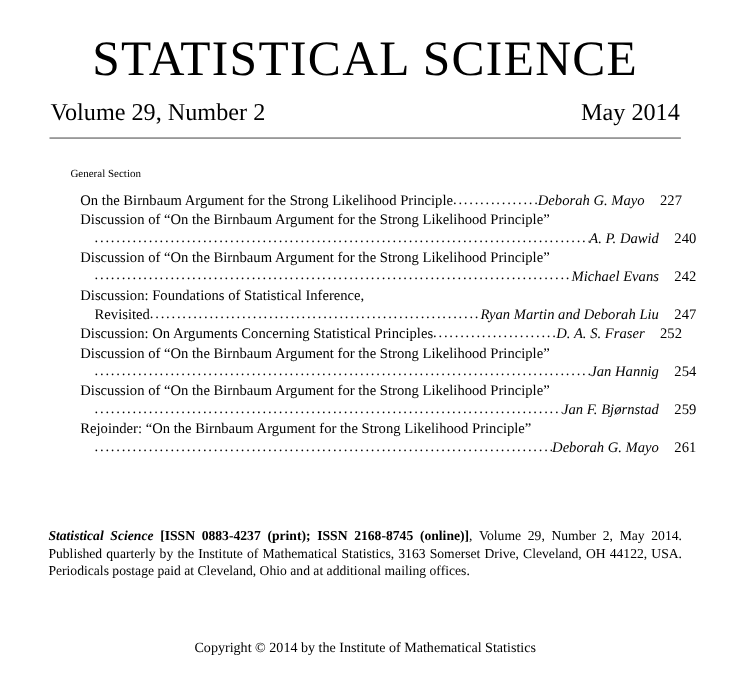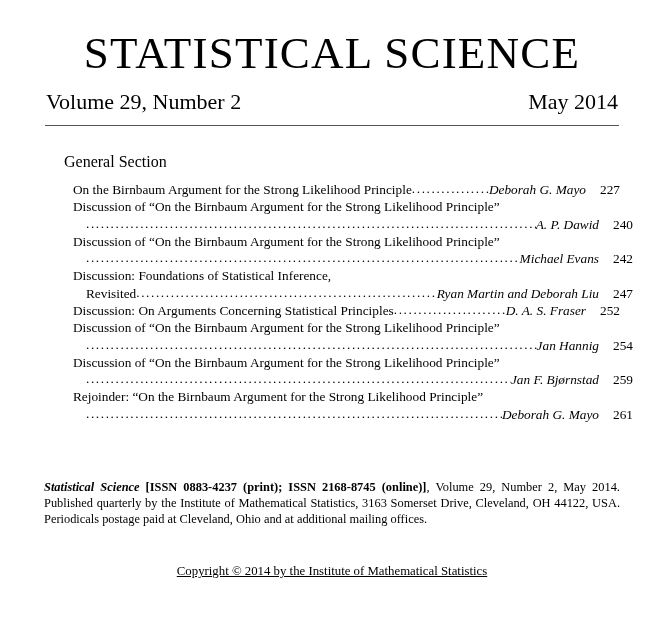--- a/index.html
+++ b/index.html
@@ -53,21 +53,21 @@
 
   
   .toc {
     margin-top: 26px;
     font-size: 13.3px;
     line-height: 1.3;
   }
   .section-heading {
     margin: 0 0 8px 0;
     padding-left: 20px;
-    font-size: 16px;
+    font-size: 10px;
     font-weight: normal;
   }
   .toc-list {
     padding-left: 29px;
     padding-right: 0;
   }
   .toc-entry {
     margin-bottom: 0px;
   }
   
@@ -136,25 +136,24 @@
     font-weight: bold;
     font-style: italic;
   }
   .bold {
     font-weight: bold;
   }
   .centered-block {
     position: absolute;
     left: 44px;
     right: 44px;
-    top: 563px;
+    top: 581px;
     text-align: center;
     font-size: 12.8px;
     line-height: 1.32;
-    text-decoration: underline;
   }
   .centered-block p {
     margin: 0;
   }
 </style>
 </head>
 <body>
 
 <div class="page">
 

